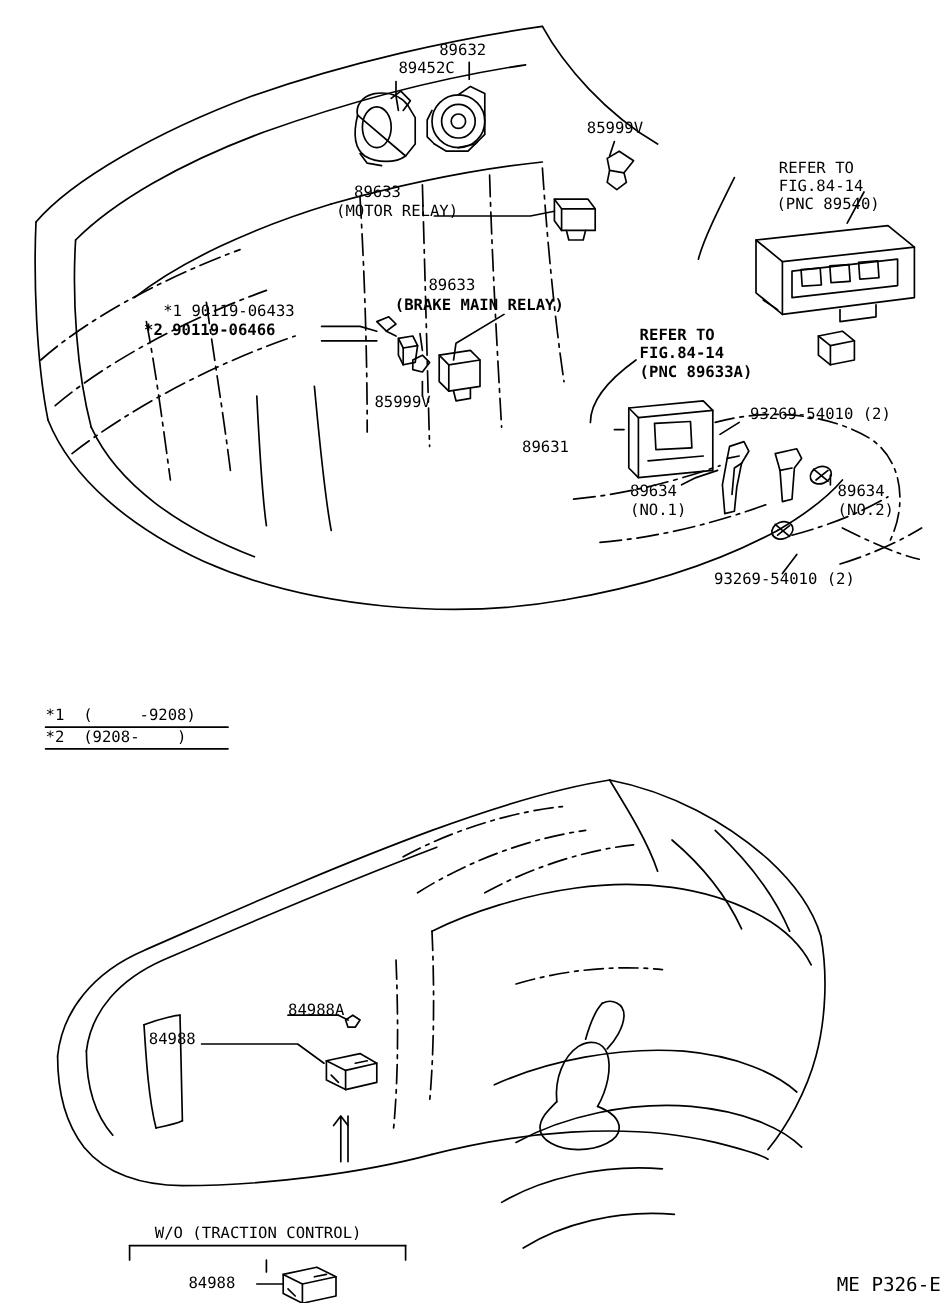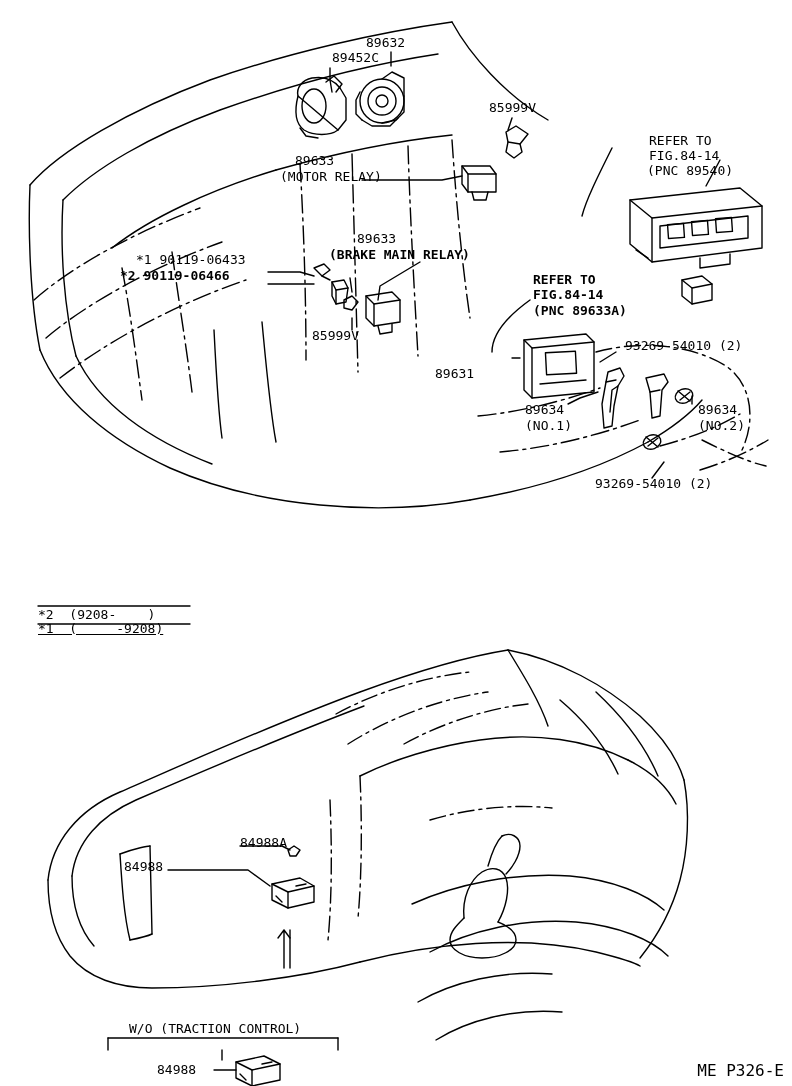--- a/index.html
+++ b/index.html
@@ -272,21 +272,21 @@
   <div class="lbl" style="left:435px; top:350px;margin-top:16px;">89631</div>
   <div class="lbl" style="left:625px; top:338px;">93269-54010 (2)</div>
 
   <div class="lbl" style="left:525px; top:402px;">89634</div>
   <div class="lbl" style="left:525px; top:418px;">(NO.1)</div>
   <div class="lbl" style="left:698px; top:402px;">89634</div>
   <div class="lbl" style="left:698px; top:418px;">(NO.2)</div>
 
   <div class="lbl" style="left:595px; top:476px;">93269-54010 (2)</div>
 
-  <div class="lbl" style="left:38px; top:621px;text-decoration:underline;">*1  (     -9208)</div>
+  <div class="lbl" style="left:38px; top:589px;">*1  (     -9208)</div>
   <div class="lbl" style="left:38px; top:607px;">*2  (9208-    )</div>
 
   <div class="lbl" style="left:196px; top:835px;margin-left:44px;">84988A</div>
   <div class="lbl" style="left:124px; top:859px;">84988</div>
   <div class="lbl" style="left:111px; top:1021px;margin-left:18px;">W/O (TRACTION CONTROL)</div>
   <div class="lbl" style="left:157px; top:1062px;">84988</div>
 
   <div class="footer">ME P326-E</div>
 </div>
 

